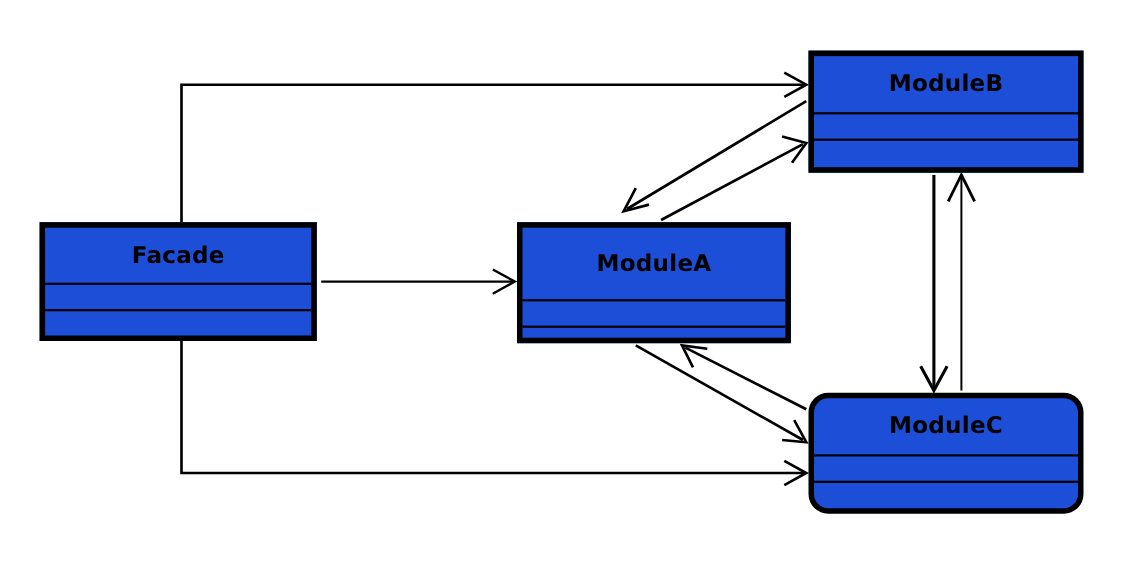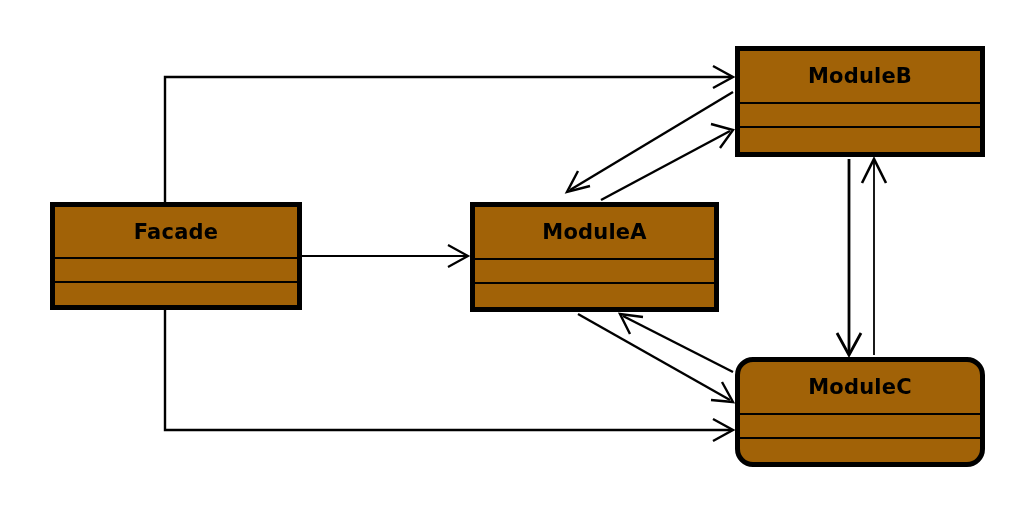--- a/index.html
+++ b/index.html
@@ -20,21 +20,21 @@
   #edge-layer {
     position: absolute;
     left: 0;
     top: 0;
     width: 1024px;
     height: 512px;
   }
   .uml-class {
     position: absolute;
     box-sizing: border-box;
-    background: #a16207;
+    background: #1d4ed8;
     border: 5px solid #000000;
     display: flex;
     flex-direction: column;
     z-index: 5;
   }
   .uml-name-compartment {
     flex: 0 0 auto;
     display: flex;
     align-items: center;
     justify-content: center;
@@ -106,30 +106,30 @@
       <path d="M837,333 L849,355 L861,333" fill="none" stroke="#000000" stroke-width="2.8"></path>
     </g>
 
     <g>
       <path d="M874,355 L874,161" fill="none" stroke="#000000" stroke-width="1.8"></path>
       <path d="M862,183 L874,159 L886,183" fill="none" stroke="#000000" stroke-width="2.6"></path>
     </g>
 
   </svg>
 
-  <div class="uml-class" style="left:50px; top:202px; width:252px; height:108px;">
+  <div class="uml-class" style="left:36px; top:202px; width:252px; height:108px;">
     <div class="uml-name-compartment" style="height:52px;">
       <span class="uml-class-name">Facade</span>
     </div>
     <div class="uml-attr-compartment" style="height:24px;"></div>
     <div class="uml-op-compartment"></div>
   </div>
 
   <div class="uml-class" style="left:470px; top:202px; width:249px; height:110px;">
-    <div class="uml-name-compartment" style="height:53px;">
+    <div class="uml-name-compartment" style="height:67px;">
       <span class="uml-class-name">ModuleA</span>
     </div>
     <div class="uml-attr-compartment" style="height:24px;"></div>
     <div class="uml-op-compartment"></div>
   </div>
 
   <div class="uml-class" style="left:735px; top:46px; width:250px; height:111px;">
     <div class="uml-name-compartment" style="height:53px;">
       <span class="uml-class-name">ModuleB</span>
     </div>

